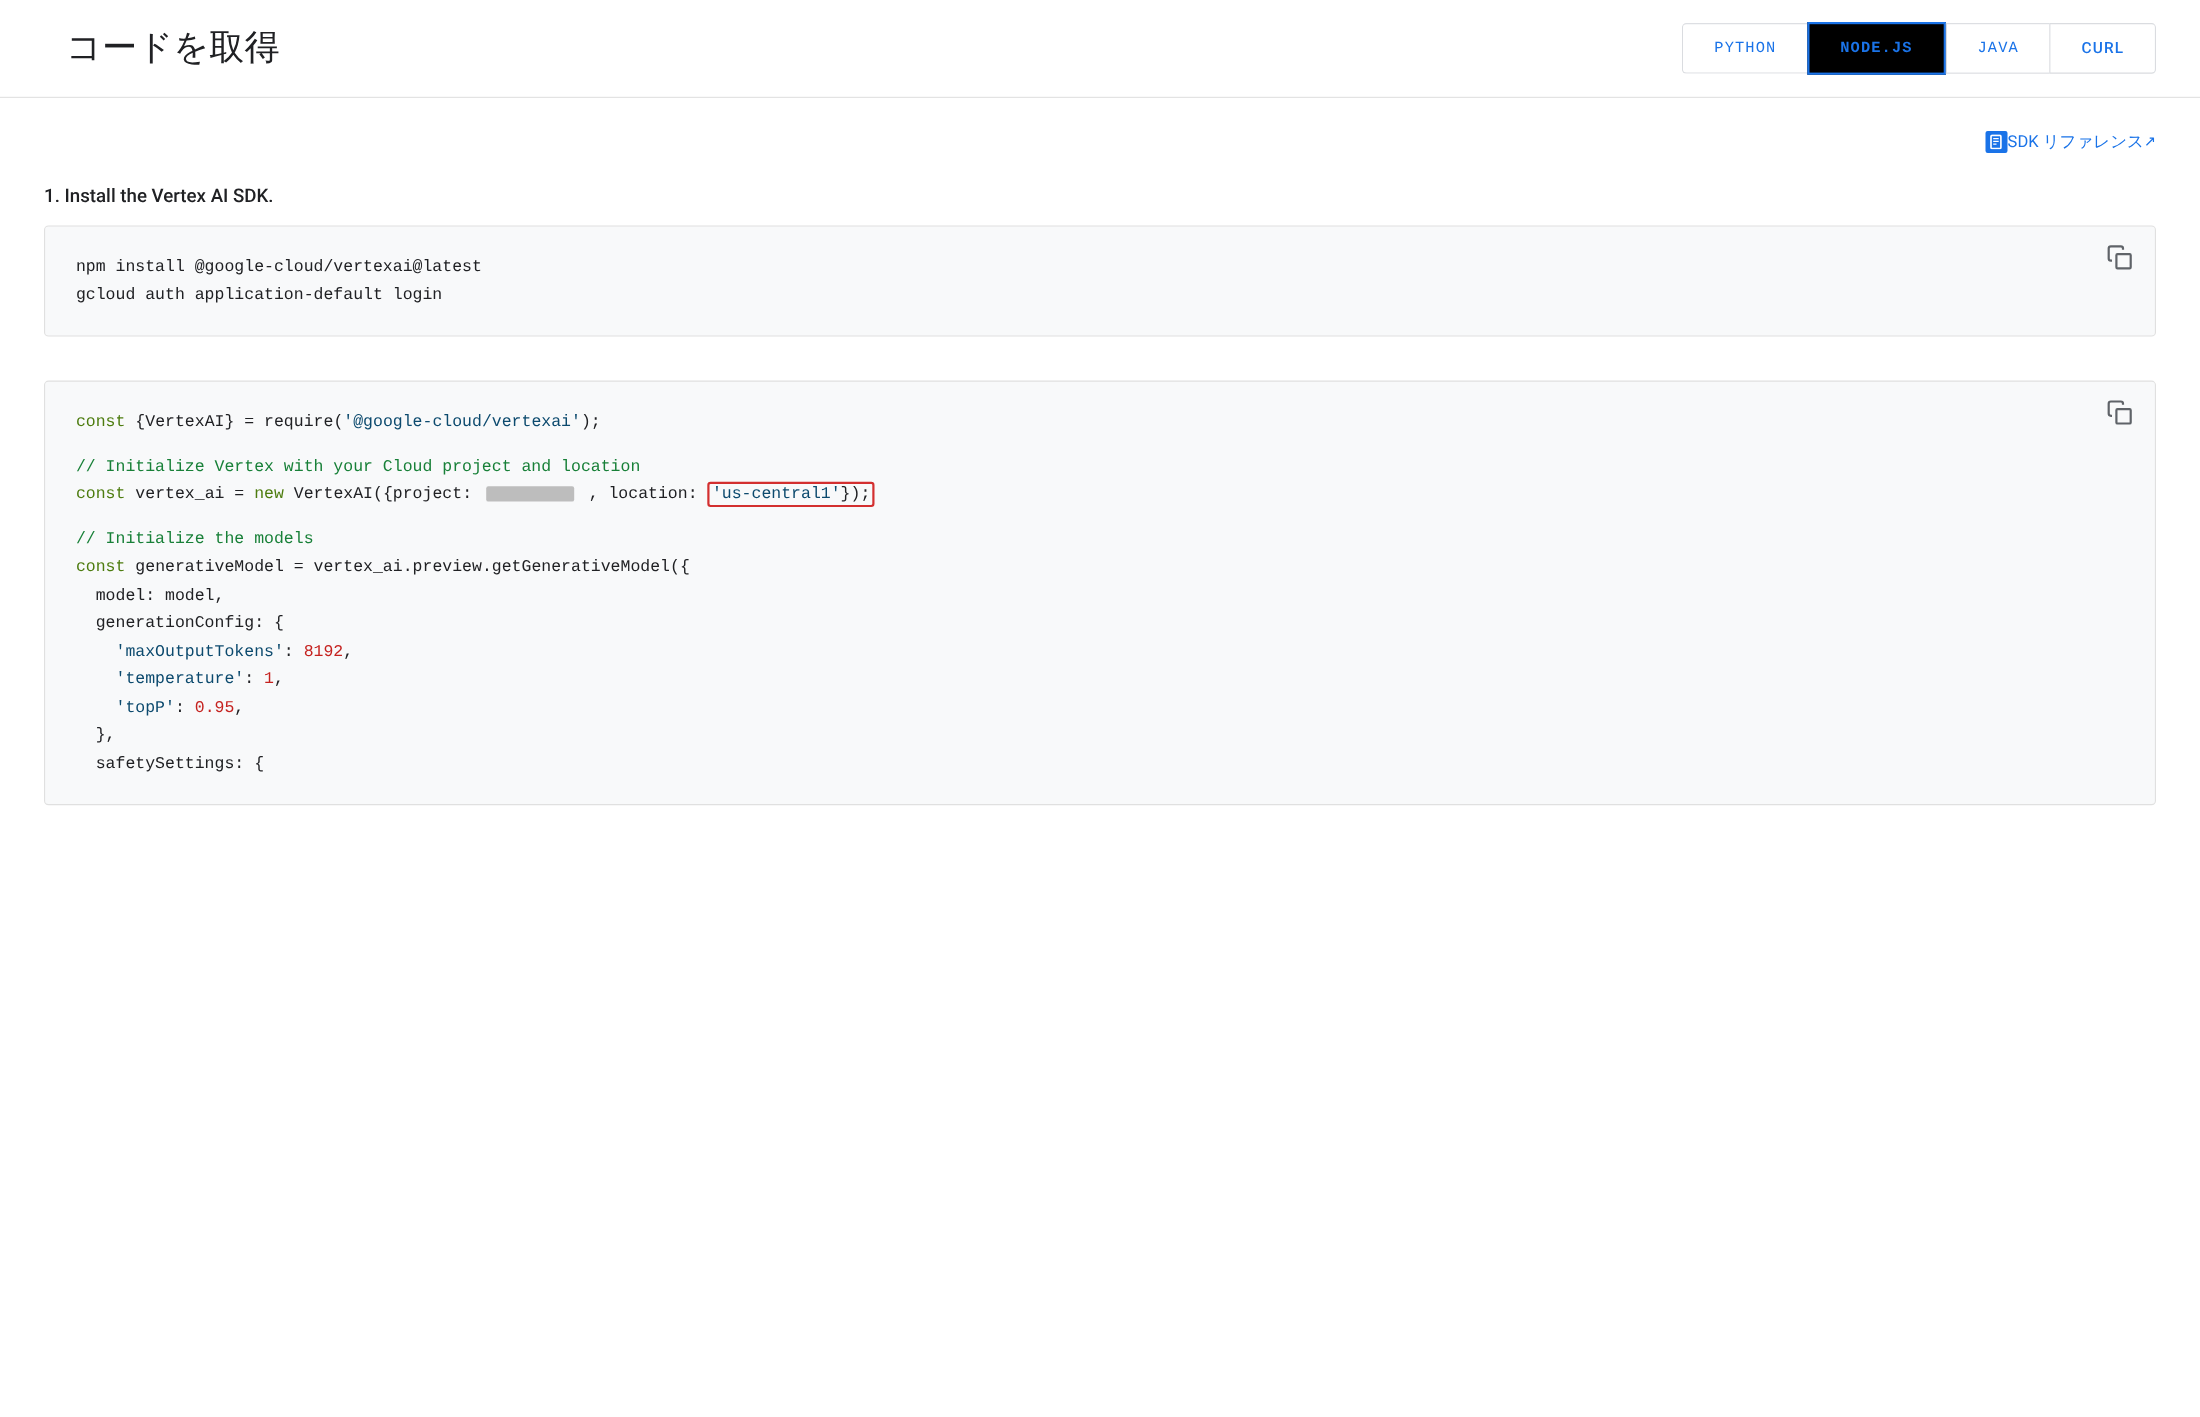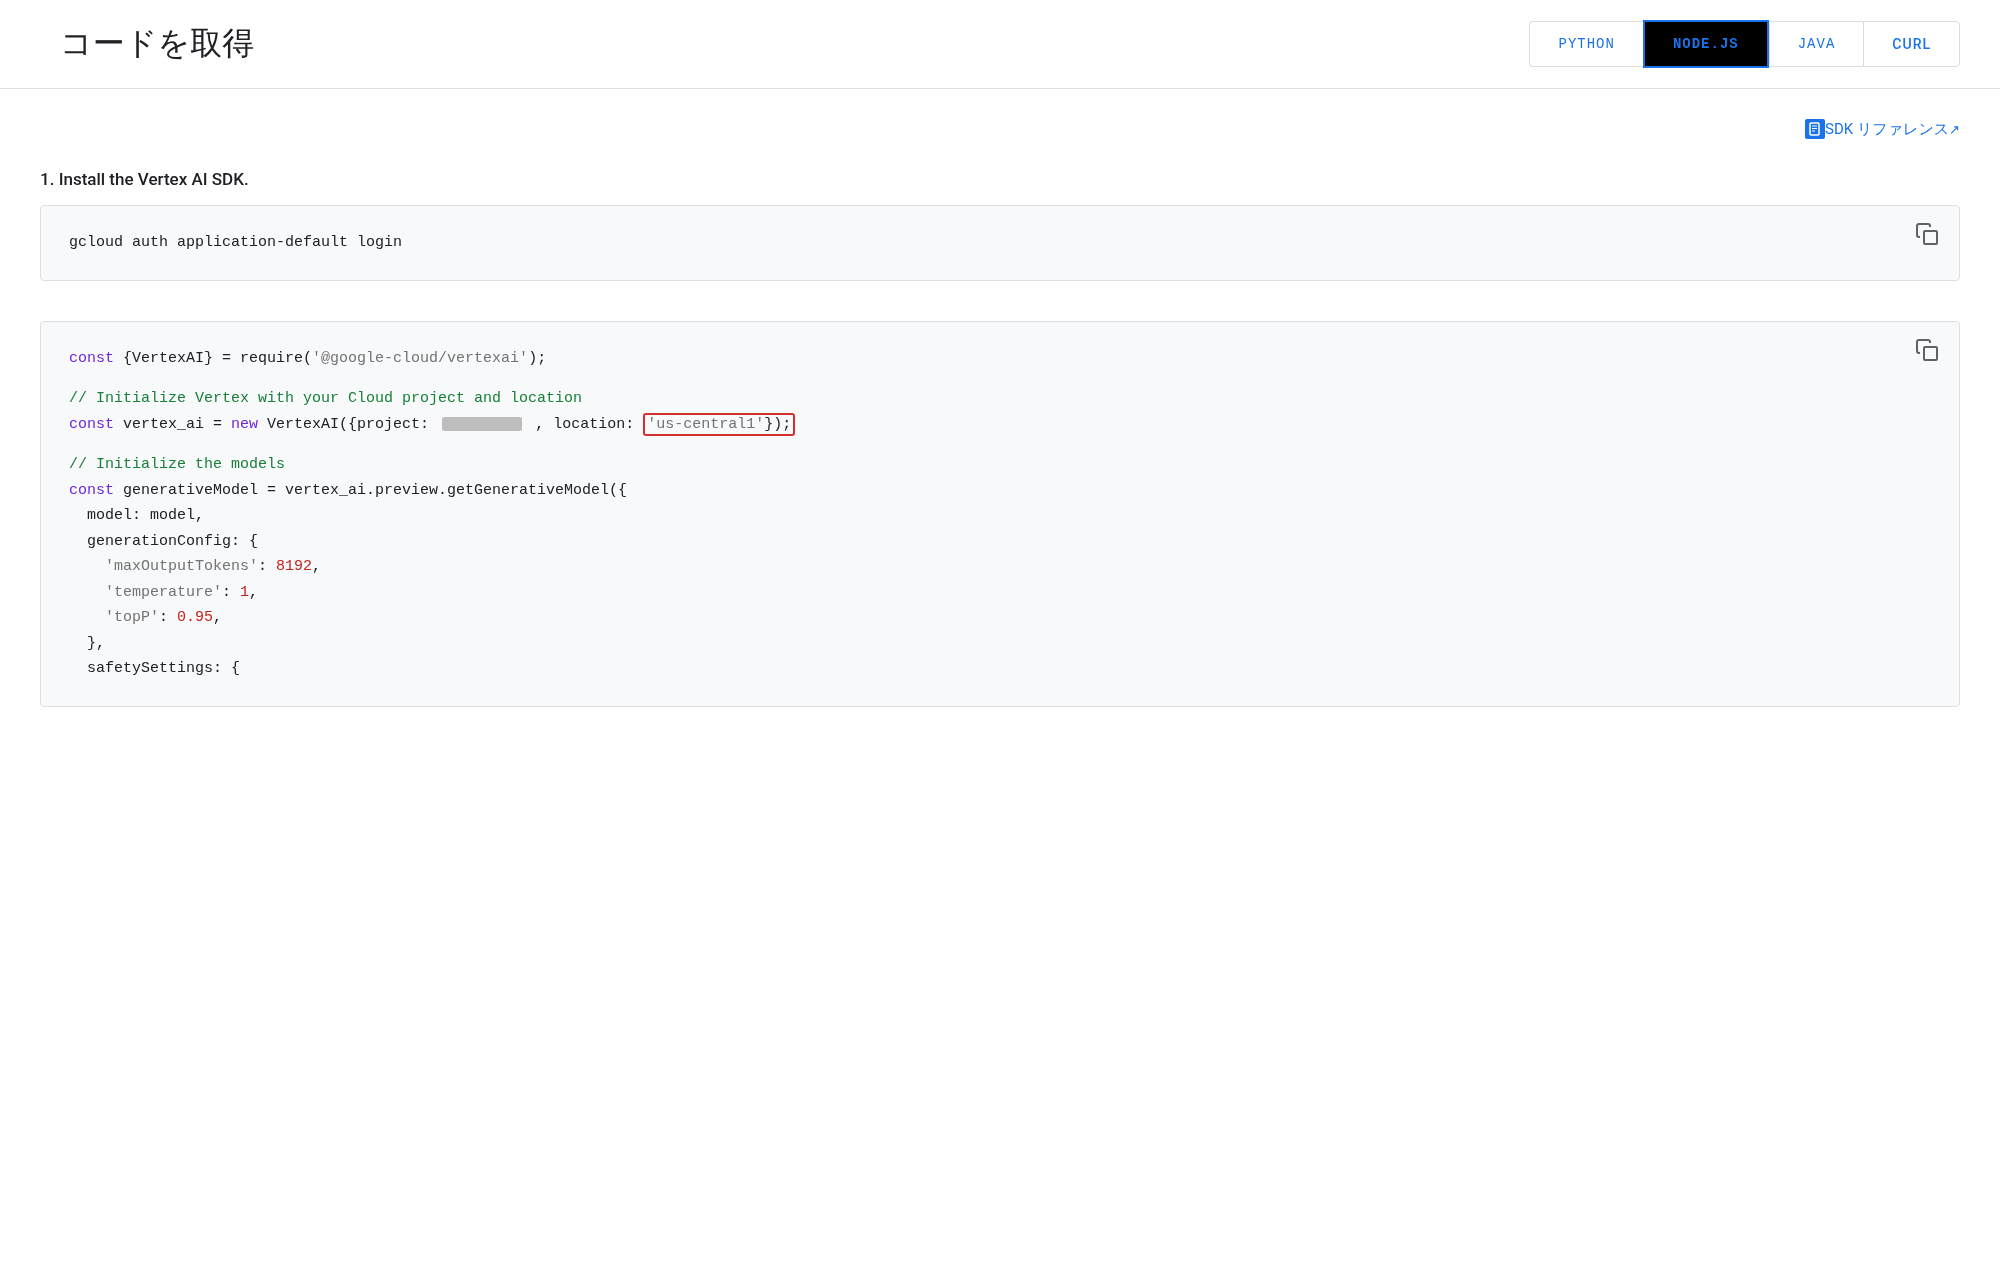--- a/index.html
+++ b/index.html
@@ -135,25 +135,25 @@
       color: #5f6368;
       width: 24px;
       height: 24px;
     }
 
     .code-plain {
       color: #202124;
     }
 
     .code-keyword {
-      color: #6d28d9;
+      color: #4d7c0f;
     }
 
     .code-string {
-      color: #737373;
+      color: #0c4a6e;
     }
 
     .code-comment {
       color: #188038;
     }
 
     .code-number {
       color: #c5221f;
     }
 
@@ -216,20 +216,21 @@
   <div class="step">
     <div class="step-label">
       <span class="step-number">1.</span>
       <span>Install the Vertex AI SDK.</span>
     </div>
     <div class="code-block">
       <svg class="copy-icon" viewBox="0 0 24 24" fill="none" stroke="#5f6368" stroke-width="2">
         <rect x="9" y="9" width="13" height="13" rx="1" ry="1"></rect>
         <path d="M5 15H4a2 2 0 0 1-2-2V4a2 2 0 0 1 2-2h9a2 2 0 0 1 2 2v1"></path>
       </svg>
+      <span class="code-line code-plain">npm install @google-cloud/vertexai@latest</span>
       <span class="code-line code-plain">gcloud auth application-default login</span>
     </div>
   </div>
 
   <div class="step">
     <div class="code-block">
       <svg class="copy-icon" viewBox="0 0 24 24" fill="none" stroke="#5f6368" stroke-width="2">
         <rect x="9" y="9" width="13" height="13" rx="1" ry="1"></rect>
         <path d="M5 15H4a2 2 0 0 1-2-2V4a2 2 0 0 1 2-2h9a2 2 0 0 1 2 2v1"></path>
       </svg>

